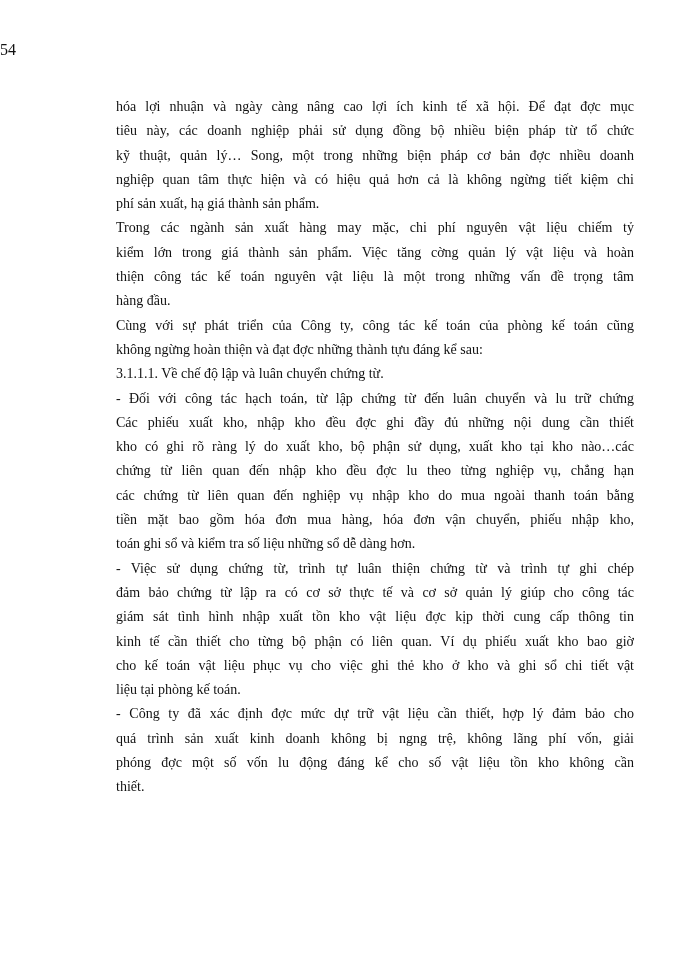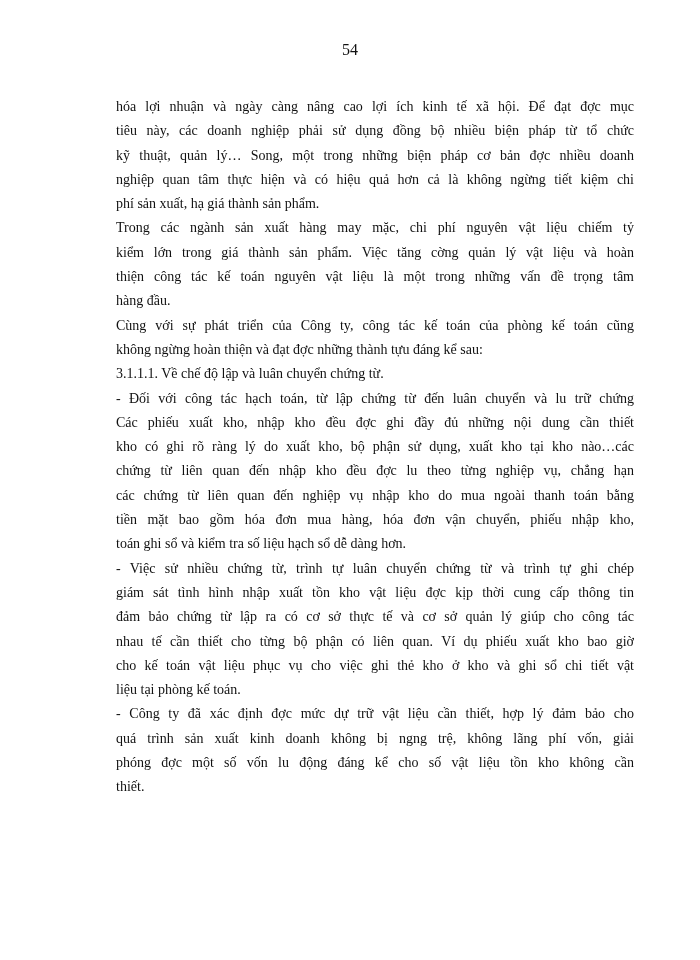--- a/index.html
+++ b/index.html
@@ -13,21 +13,20 @@
       position: relative;
       overflow: hidden;
       font-family: "Liberation Serif", "DejaVu Serif", serif;
       color: #111111;
     }
     .page-number {
       position: absolute;
       top: 40px;
       left: 0;
       width: 700px;
-      text-align: center;
       font-size: 16px;
       line-height: 20px;
     }
     .body-text {
       position: absolute;
       top: 95px;
       left: 116px;
       width: 518px;
       font-size: 14px;
       line-height: 24.3px;
@@ -61,24 +60,24 @@
     <span class="line">hàng đầu.</span>
     <span class="line j">Cùng với sự phát triển của Công ty, công tác kế toán của phòng kế toán cũng</span>
     <span class="line">không ngừng hoàn thiện và đạt đợc những thành tựu đáng kể sau:</span>
     <span class="line">3.1.1.1. Về chế độ lập và luân chuyển chứng từ.</span>
     <span class="line j">- Đối với công tác hạch toán, từ lập chứng từ đến luân chuyển và lu trữ chứng</span>
     <span class="line j">Các phiếu xuất kho, nhập kho đều đợc ghi đầy đủ những nội dung cần thiết</span>
     <span class="line j">kho có ghi rõ ràng lý do xuất kho, bộ phận sử dụng, xuất kho tại kho nào…các</span>
     <span class="line j">chứng từ liên quan đến nhập kho đều đợc lu theo từng nghiệp vụ, chẳng hạn</span>
     <span class="line j">các chứng từ liên quan đến nghiệp vụ nhập kho do mua ngoài thanh toán bằng</span>
     <span class="line j">tiền mặt bao gồm hóa đơn mua hàng, hóa đơn vận chuyển, phiếu nhập kho,</span>
-    <span class="line">toán ghi sổ và kiểm tra số liệu hạch sổ dễ dàng hơn.</span>
-    <span class="line j">- Việc sử nhiều chứng từ, trình tự luân chuyển chứng từ và trình tự ghi chép</span>
+    <span class="line">toán ghi sổ và kiểm tra số liệu những sổ dễ dàng hơn.</span>
+    <span class="line j">- Việc sử dụng chứng từ, trình tự luân thiện chứng từ và trình tự ghi chép</span>
+    <span class="line j">đảm bảo chứng từ lập ra có cơ sở thực tế và cơ sở quản lý giúp cho công tác</span>
     <span class="line j">giám sát tình hình nhập xuất tồn kho vật liệu đợc kịp thời cung cấp thông tin</span>
-    <span class="line j">đảm bảo chứng từ lập ra có cơ sở thực tế và cơ sở quản lý giúp cho công tác</span>
-    <span class="line j">nhau tế cần thiết cho từng bộ phận có liên quan. Ví dụ phiếu xuất kho bao giờ</span>
+    <span class="line j">kinh tế cần thiết cho từng bộ phận có liên quan. Ví dụ phiếu xuất kho bao giờ</span>
     <span class="line j">cho kế toán vật liệu phục vụ cho việc ghi thẻ kho ở kho và ghi sổ chi tiết vật</span>
     <span class="line">liệu tại phòng kế toán.</span>
     <span class="line j">- Công ty đã xác định đợc mức dự trữ vật liệu cần thiết, hợp lý đảm bảo cho</span>
     <span class="line j">quá trình sản xuất kinh doanh không bị ngng trệ, không lãng phí vốn, giải</span>
     <span class="line j">phóng đợc một số vốn lu động đáng kể cho số vật liệu tồn kho không cần</span>
     <span class="line">thiết.</span>
   </div>
 
 </body></html>

